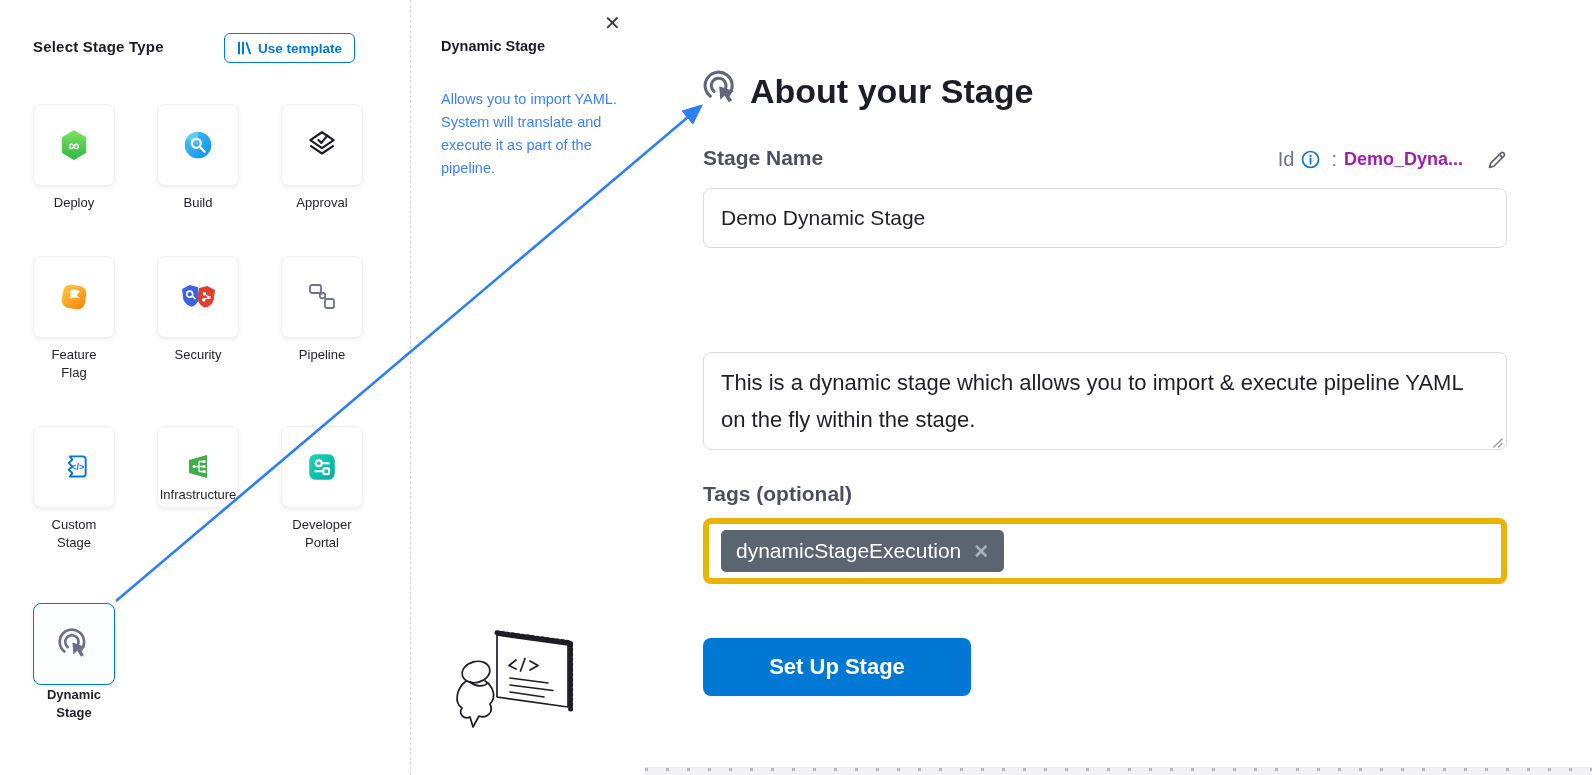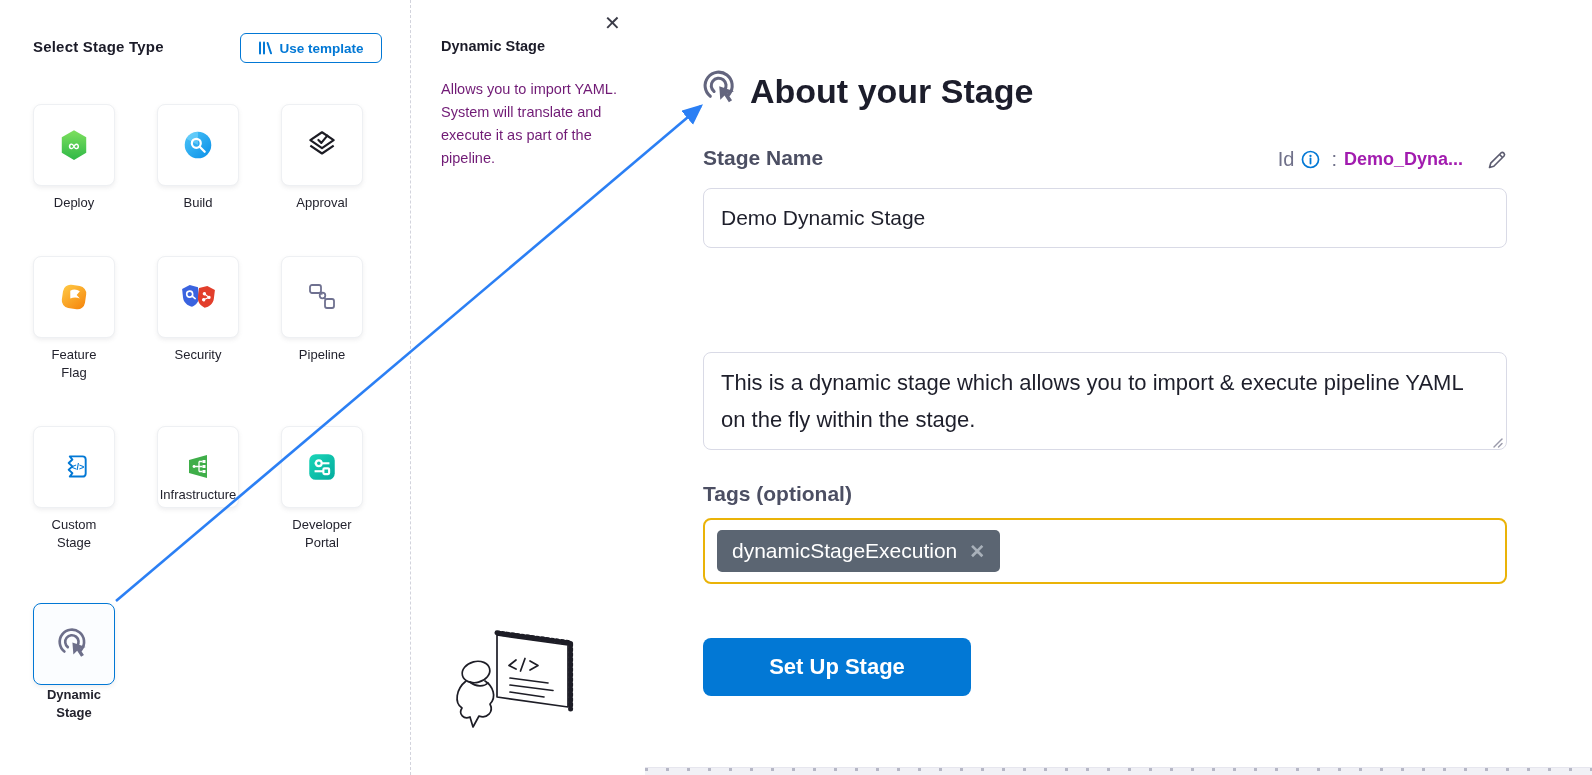--- a/index.html
+++ b/index.html
@@ -2,37 +2,37 @@
 <html><head>
 <meta charset="utf-8">
 <style>
   html,body{margin:0;padding:0;background:#fff;}
   #screen{position:relative;width:1592px;height:775px;background:#ffffff;overflow:hidden;
           font-family:"Liberation Sans",sans-serif;color:#1d1d2c;}
   .abs{position:absolute;}
 
   
   .left-title{left:33px;top:38px;font-size:15px;font-weight:700;color:#1b1b28;letter-spacing:.2px;}
-  .use-template{left:224px;top:33px;width:142px;height:30px;box-sizing:border-box;
+  .use-template{left:224px;top:33px;width:131px;height:30px;box-sizing:border-box;
     border:1.5px solid #0278d5;border-radius:6px;background:#fff;color:#0278d5;
     display:flex;align-items:center;justify-content:center;gap:7px;
-    font-size:13.5px;font-weight:700;cursor:pointer;margin-left:16px;}
+    font-size:13.5px;font-weight:700;cursor:pointer;}
   .stage-card{width:82px;height:82px;background:#fff;border:1px solid #eef0f3;border-radius:8px;
     box-shadow:0 2px 4px rgba(96,97,112,.10);display:flex;align-items:center;justify-content:center;
     cursor:pointer;box-sizing:border-box;}
   .stage-card.selected{border:1.5px solid #0278d5;background:#fbfdff;}
   .stage-label{width:124px;text-align:center;font-size:13px;line-height:17.5px;color:#23232e;
     white-space:pre-line;}
   .stage-label.selected{font-weight:700;}
 
   
   .v-divider{left:410px;top:0;height:775px;width:0;border-left:1px dashed #d2d3dc;}
   .info-close{left:604px;top:13px;font-size:20px;color:#3a3b47;cursor:pointer;line-height:1;}
   .info-title{left:441px;top:38px;font-size:14.5px;font-weight:700;color:#1b1b28;}
-  .info-desc{left:441px;top:78px;width:178px;font-size:14.5px;line-height:23px;color:#701a75;}
+  .info-desc{left:441px;top:88px;width:178px;font-size:14.5px;line-height:23px;color:#3b82f6;}
 
   
   .overlay{left:0;top:0;pointer-events:none;}
 
   
   .about-title{left:750px;top:72px;font-size:34px;font-weight:700;color:#1c1d2b;}
   .about-icon{left:701px;top:68px;}
   .field-label{font-size:21px;font-weight:700;color:#4c4f63;}
   .lbl-stage-name{left:703px;top:146px;}
   .id-row{top:148px;right:84px;display:flex;align-items:center;gap:7px;}
@@ -44,21 +44,21 @@
   .name-input{left:703px;top:188px;width:804px;height:60px;box-sizing:border-box;
     border:1px solid #d9dae6;border-radius:8px;padding:0 17px;font-family:"Liberation Sans",sans-serif;
     font-size:21px;color:#1e1f2b;background:#fff;outline:none;}
   .lbl-desc{left:703px;top:316px;}
   .desc-area{left:703px;top:352px;width:804px;height:98px;box-sizing:border-box;
     border:1px solid #d9dae6;border-radius:8px;padding:11px 17px;font-family:"Liberation Sans",sans-serif;
     font-size:22px;line-height:37px;color:#1e1f2b;background:#fff;resize:none;outline:none;overflow:hidden;}
   .resize-glyph{left:1489px;top:434px;pointer-events:none;}
   .lbl-tags{left:703px;top:482px;}
   .tags-box{left:703px;top:518px;width:804px;height:66px;box-sizing:border-box;
-    border:2px solid #eab308;border-radius:8px;background:#fff;display:flex;align-items:center;
+    border:6px solid #eab308;border-radius:8px;background:#fff;display:flex;align-items:center;
     padding:0 12px;cursor:text;}
   .tag-chip{background:#5b6572;border-radius:5px;height:42px;display:flex;align-items:center;
     gap:12px;padding:0 15px;color:#fff;font-size:21px;}
   .tag-x{color:#a9b1ba;font-size:19px;font-weight:700;cursor:pointer;line-height:1;}
   .setup-btn{left:703px;top:638px;width:268px;height:58px;background:#0278d5;border:none;
     border-radius:8px;color:#fff;font-family:"Liberation Sans",sans-serif;font-size:22px;font-weight:700;
     cursor:pointer;display:flex;align-items:center;justify-content:center;}
   .grid-strip{left:645px;top:767px;width:947px;height:8px;background-color:#f1f1f6;
     background-image:repeating-linear-gradient(90deg,#b6b7c6 0 3px,transparent 3px 21px);
     background-size:100% 3px;background-repeat:no-repeat;border-top:1px solid #e6e6ee;}

